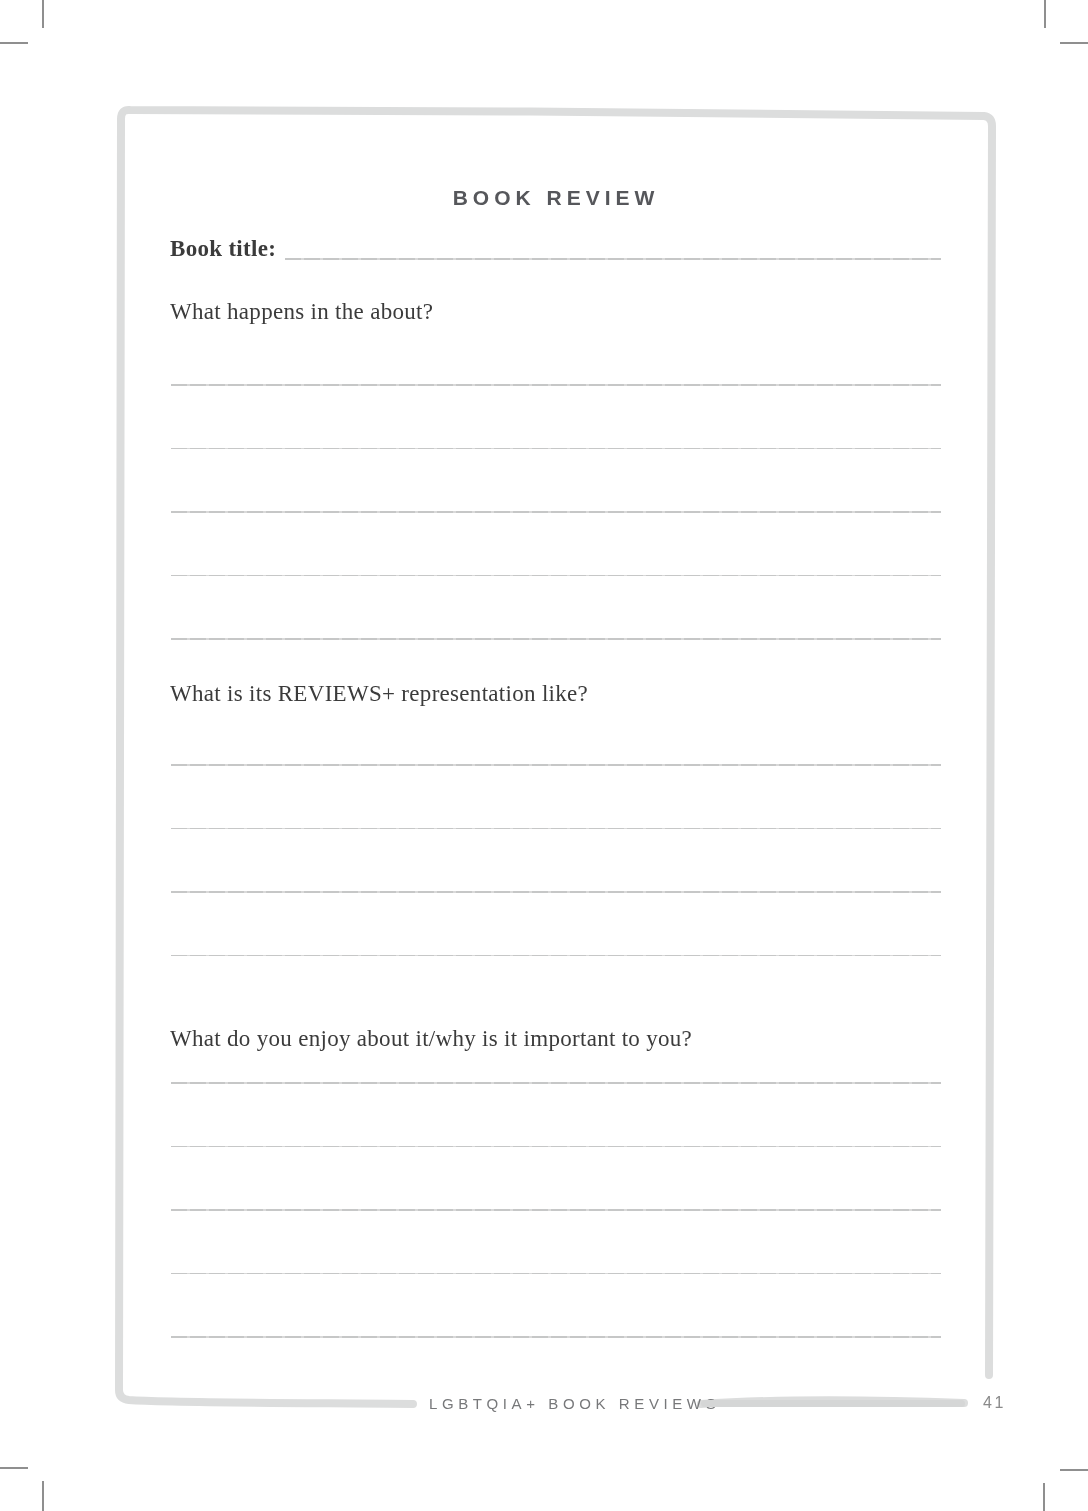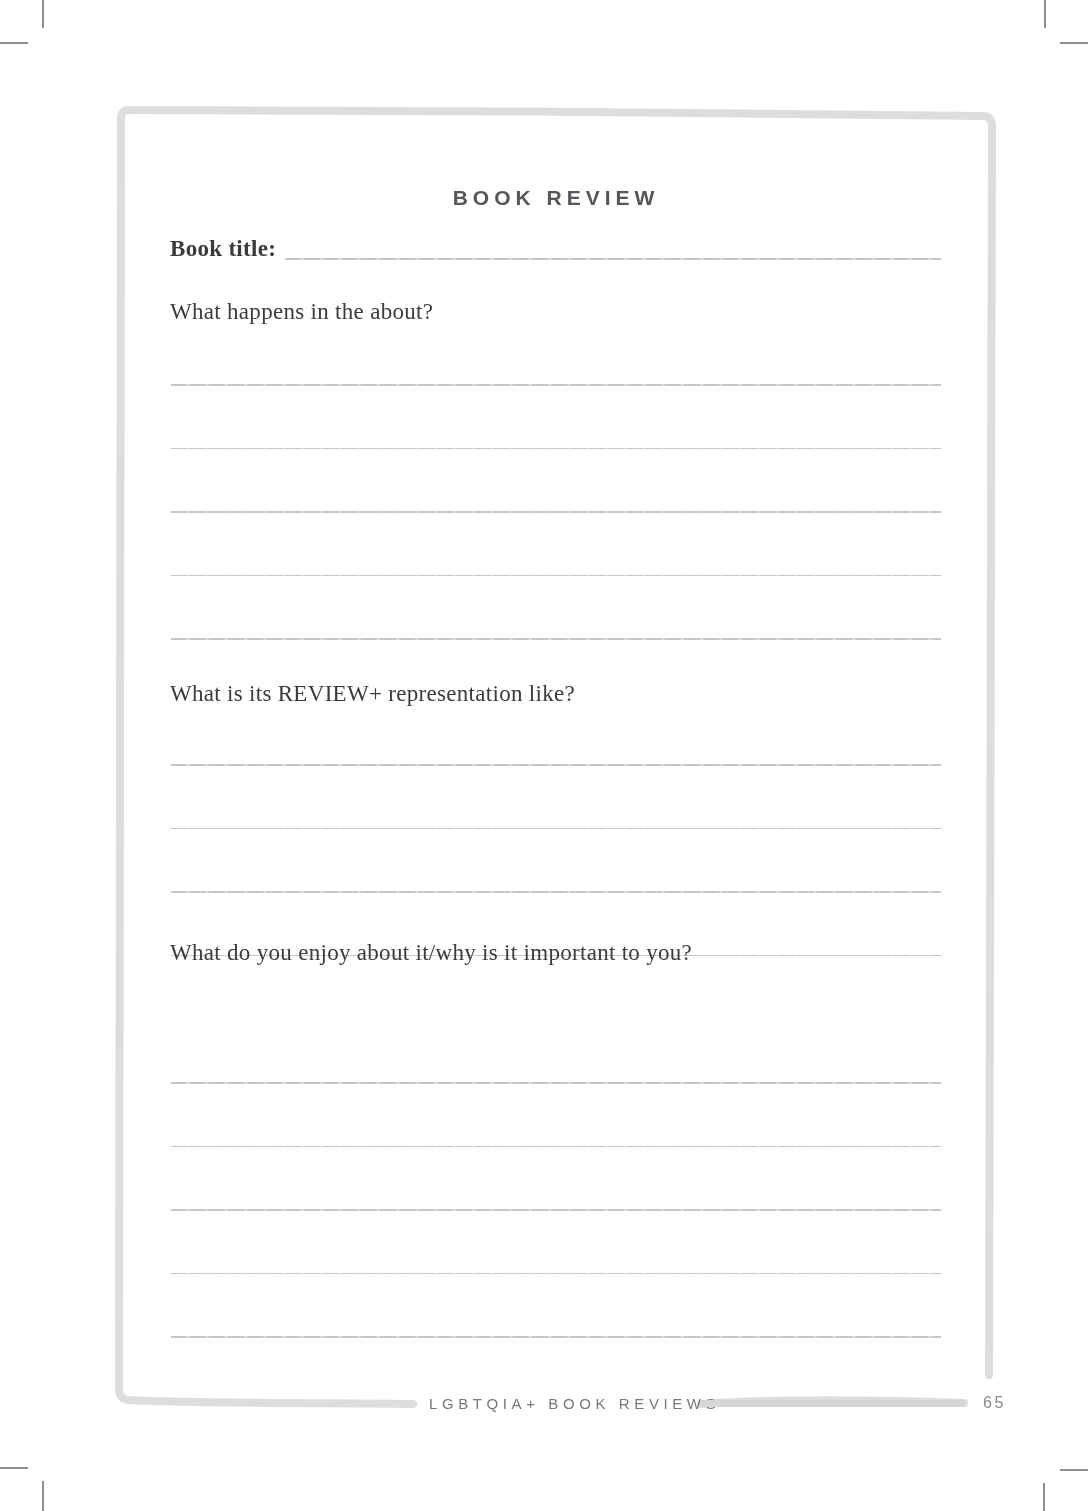--- a/index.html
+++ b/index.html
@@ -44,21 +44,21 @@
   .question {
     position: absolute;
     left: 170px;
     font-size: 23px;
     color: #3b3b3b;
     letter-spacing: 0.3px;
     white-space: nowrap;
   }
   #q1 { top: 299px; }
   #q2 { top: 681px; }
-  #q3 { top: 940px; text-align: right; }
+  #q3 { top: 1026px; text-align: right; }
   .lines-block {
     position: absolute;
     left: 171px; width: 770px;
   }
   #lines1 { top: 384px; height: 258px; }
   #lines2 { top: 764px; height: 194px; }
   #lines3 { top: 1082px; height: 258px; }
   .rule {
     position: absolute;
     left: 0; width: 100%; height: 1.5px;
@@ -128,34 +128,34 @@
 
   <div class="question" id="q1">What happens in the about?</div>
   <div class="lines-block" id="lines1">
       <div class="rule" style="top: 0px;"></div>
       <div class="rule" style="top: 63.5px;"></div>
       <div class="rule" style="top: 127px;"></div>
       <div class="rule" style="top: 190.5px;"></div>
       <div class="rule" style="top: 254px;"></div>
     </div>
 
-  <div class="question" id="q2">What is its REVIEW+ representation like?</div>
+  <div class="question" id="q2">What is its REVIEWS+ representation like?</div>
   <div class="lines-block" id="lines2">
       <div class="rule" style="top: 0px;"></div>
       <div class="rule" style="top: 63.5px;"></div>
       <div class="rule" style="top: 127px;"></div>
       <div class="rule" style="top: 190.5px;"></div>
     </div>
 
   <div class="question" id="q3">What do you enjoy about it/why is it important to you?</div>
   <div class="lines-block" id="lines3">
       <div class="rule" style="top: 0px;"></div>
       <div class="rule" style="top: 63.5px;"></div>
       <div class="rule" style="top: 127px;"></div>
       <div class="rule" style="top: 190.5px;"></div>
       <div class="rule" style="top: 254px;"></div>
     </div>
 
   <div class="footer-label">LGBTQIA+ BOOK REVIEWS</div>
   <div class="footer-rule"></div>
-  <div class="page-number">65</div>
+  <div class="page-number">41</div>
 
 </div>
 
 </body></html>

